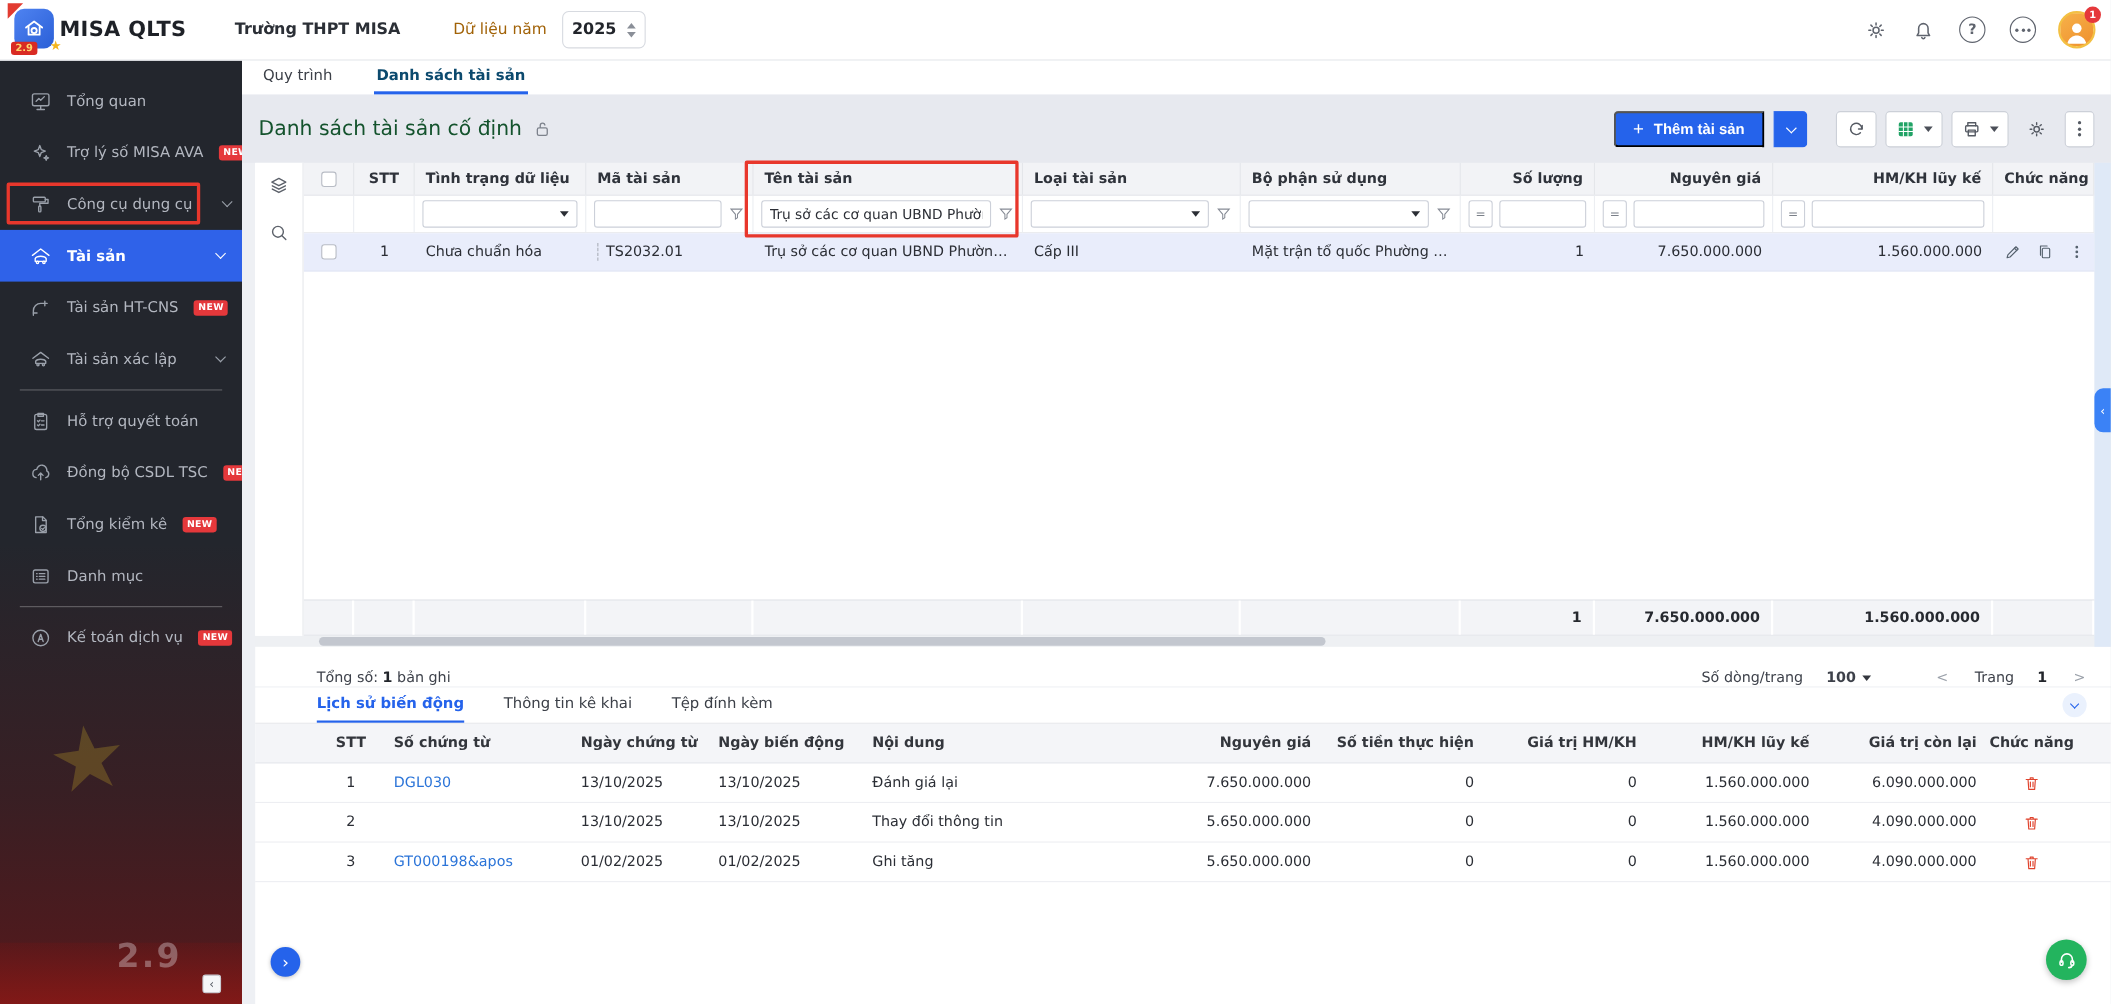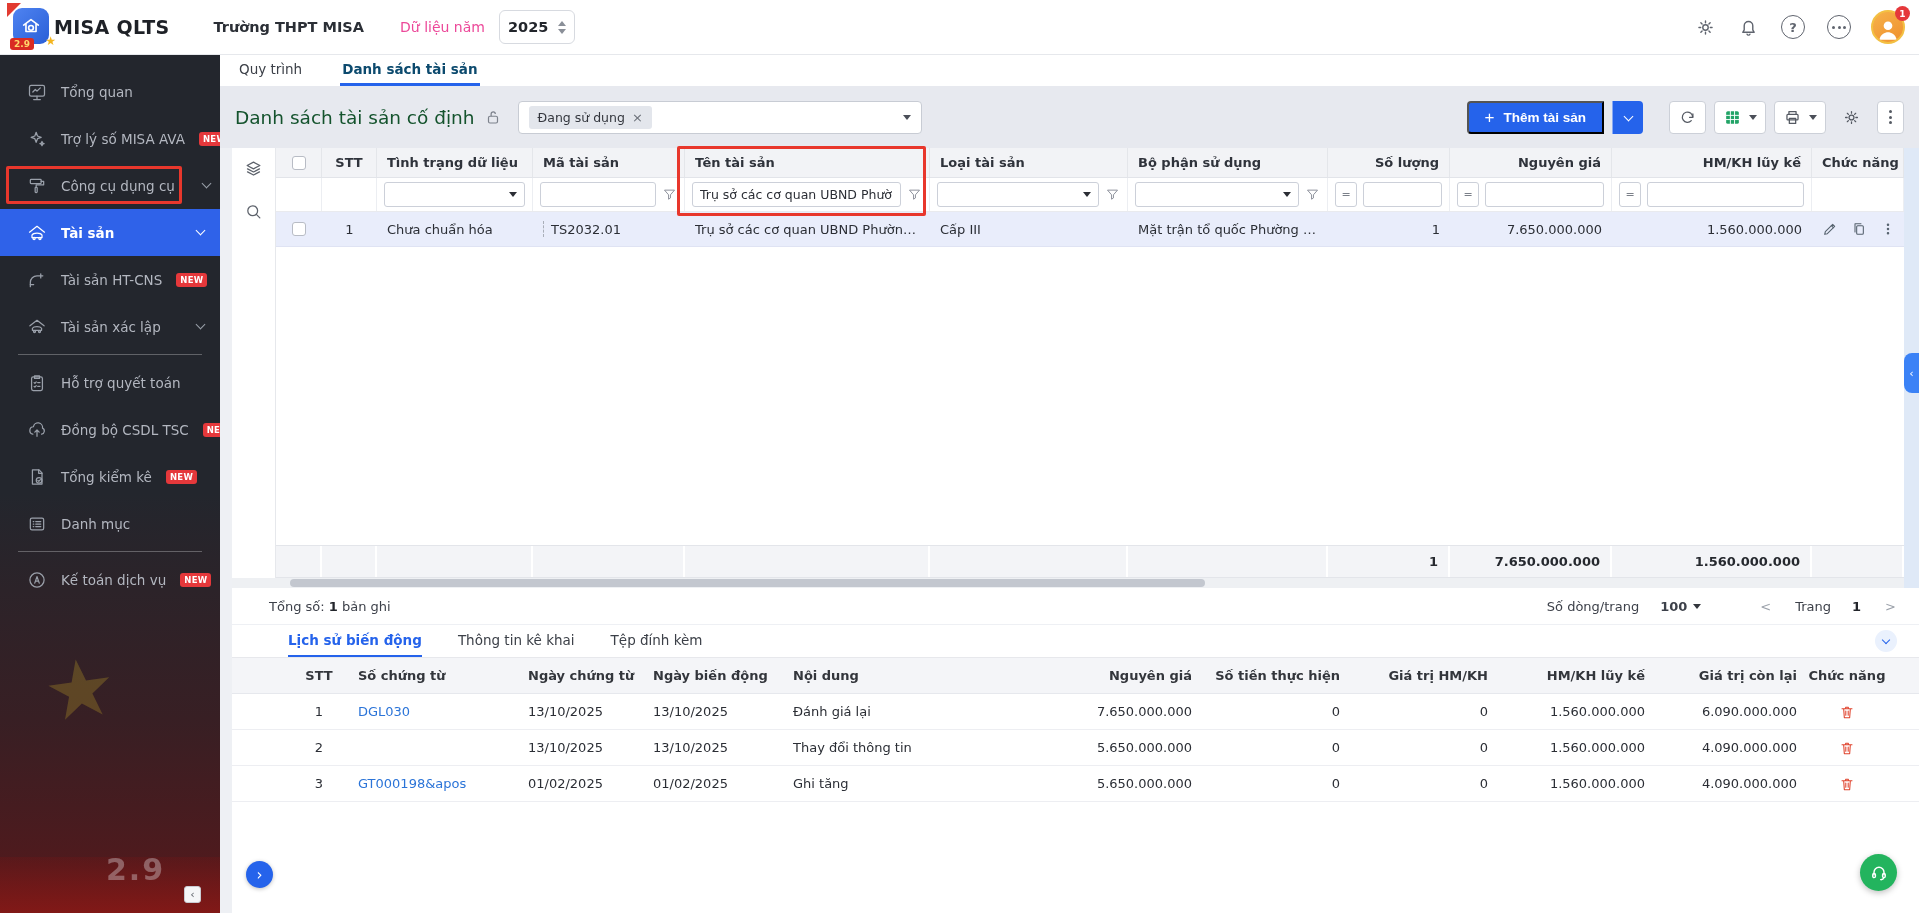--- a/index.html
+++ b/index.html
@@ -8,21 +8,21 @@
 
   
   .topbar{position:absolute;top:0;left:0;right:0;height:55px;background:#fff;border-bottom:1px solid #e6e8ec;display:flex;align-items:center;z-index:6}
   .logo{position:relative;width:46px;height:46px;margin-left:8px;flex:none}
   .logo .tile{position:absolute;left:5px;top:4px;width:36px;height:36px;background:linear-gradient(135deg,#4f83f1,#2a5fd7);border-radius:9px;display:flex;align-items:center;justify-content:center}
   .logo .ribbon{position:absolute;left:-1px;top:-1px;width:0;height:0;border-top:14px solid #e23b31;border-right:14px solid transparent}
   .logo .ver{position:absolute;left:2px;bottom:0;background:#d92b23;color:#ffd76b;font-size:9px;font-weight:bold;padding:1px 4px;border-radius:3px}
   .logo .star{position:absolute;right:-2px;bottom:2px;color:#f4b51e;font-size:12px}
   .appname{font-size:19px;font-weight:bold;color:#1e2127;margin-left:0;letter-spacing:.3px}
   .orgname{font-size:14.5px;font-weight:600;color:#2b2f36;margin-left:44px}
-  .yearlbl{font-size:14px;color:#ec4899;margin-left:36px}
+  .yearlbl{font-size:14px;color:#a16207;margin-left:48px}
   .yearbox{margin-left:14px;width:76px;height:34px;border:1px solid #d7dae0;border-radius:6px;display:flex;align-items:center;padding:0 8px;background:#fff}
   .yearbox .yv{flex:1;font-size:14.5px;font-weight:600;color:#22252b}
   .spin{display:flex;flex-direction:column;gap:3px;align-items:center}
   .tri-up{width:0;height:0;border-left:4px solid transparent;border-right:4px solid transparent;border-bottom:5px solid #8a8f98}
   .tri-dn{width:0;height:0;border-left:4px solid transparent;border-right:4px solid transparent;border-top:5px solid #8a8f98}
   .tb-spacer{flex:1}
   .stdbtn{height:34px;border:1.5px solid #4a86ef;border-radius:7px;color:#2563eb;font-size:13.5px;font-weight:600;display:flex;align-items:center;gap:8px;padding:0 14px;background:#fff;cursor:pointer}
   .tb-icons{display:flex;align-items:center;gap:22px;margin-left:26px;color:#5f646e}
   .circbtn{width:24px;height:24px;border:1.6px solid #5f646e;border-radius:50%;display:flex;align-items:center;justify-content:center;font-size:13px;font-weight:600;color:#5f646e}
   .dots-h{display:flex;gap:2.5px}
@@ -111,21 +111,21 @@
 
   
   .vstrip{position:absolute;right:0;top:148px;width:15px;height:440px;background:#dfe9f7;z-index:3}
   .vhandle{position:absolute;right:0;top:353px;width:15px;height:40px;background:#3b82f6;border-radius:8px 0 0 8px;z-index:4;display:flex;align-items:center;justify-content:center;color:#fff;font-size:11px}
 
   
   .hscroll{position:absolute;left:232px;top:578px;width:1672px;height:10px;background:#eef0f3}
   .hthumb{position:absolute;left:58px;top:1px;width:915px;height:8px;background:#c3c7cf;border-radius:4px}
 
   
-  .pager{position:absolute;left:232px;top:588px;right:0;height:36px;background:#fff;display:flex;align-items:center;padding:0 20px 0 37px;color:#3d414a}
+  .pager{position:absolute;left:232px;top:588px;right:0;height:36px;background:#fff;display:flex;align-items:flex-end;padding:0 20px 0 56px;color:#3d414a}
   .pager b{color:#22252b}
   .pg-right{margin-left:auto;display:flex;align-items:center;gap:21px}
   .pg-chev{color:#9aa0a9;font-size:13px;padding:0 3px;cursor:pointer}
   .rowsval{font-weight:bold;display:flex;align-items:center;gap:6px;cursor:pointer}
   .rowsval .caret{border-top-color:#33363d}
 
   
   .bpanel{position:absolute;left:232px;top:625px;right:0;bottom:0;background:#fff}
   .btabs{height:33px;display:flex;align-items:stretch;gap:36px;padding-left:56px;border-bottom:1px solid #e7e8ec;position:relative}
   .btab{display:flex;align-items:center;font-size:13.5px;color:#3c4048;border-bottom:2px solid transparent;cursor:pointer}
@@ -357,28 +357,20 @@
         <span>Danh sách tài sản</span>
       </div>
   </div>
 
   <div class="toolbar">
     <div class="pgtitle">Danh sách tài sản cố định</div>
     <svg class="lock" viewBox="0 0 24 24">
         <rect x="6" y="11" width="12" height="9" rx="2"></rect>
         <path d="M9.5 11V8a2.8 2.8 0 015.6 0"></path>
       </svg>
-    <div class="filterbox">
-      <span class="chip">
-        <span>Đang sử dụng</span>
-        <span class="x">×</span>
-      </span>
-      <span class="fb-spacer"></span>
-      <i class="caret"></i>
-    </div>
     <div class="tools">
       <button class="addbtn">
         <span class="plus">+</span>
         <span>Thêm tài sản</span>
       </button>
       <span class="addsplit">
           <i class="chev"></i>
         </span>
       <button class="iconbtn">
         <svg viewBox="0 0 24 24">

